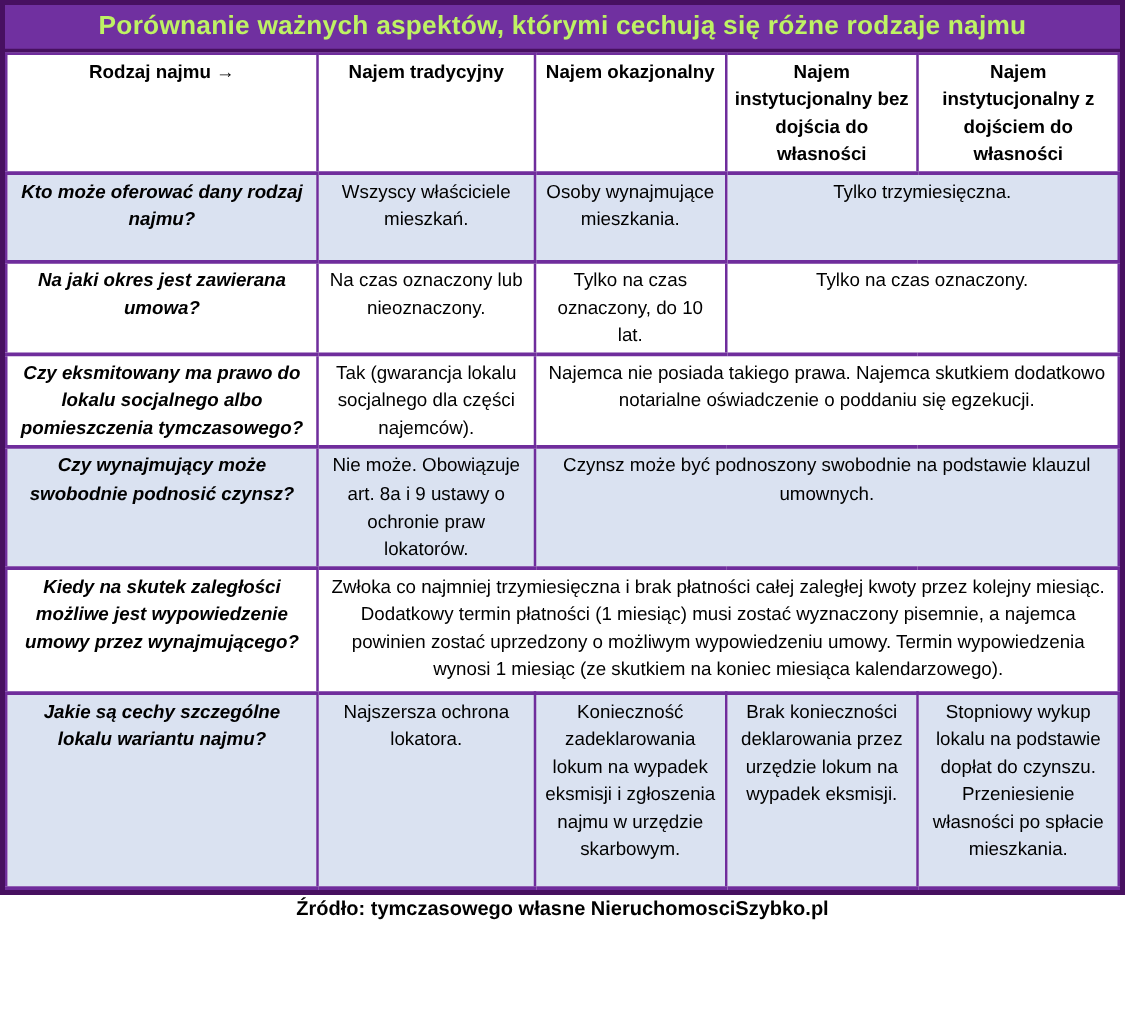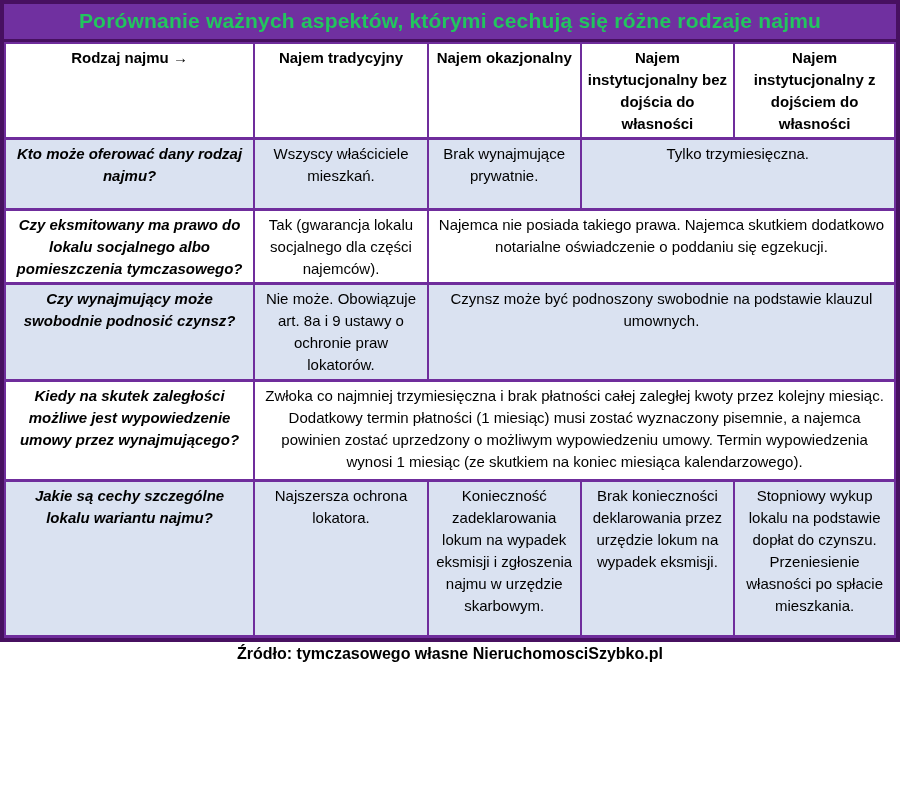--- a/index.html
+++ b/index.html
@@ -11,21 +11,21 @@
     color: #000000;
   }
   .poster { width: 900px; height: 808px; overflow: hidden; }
   .frame {
     width: 900px;
     border: 4px solid #471060;
     background: #ffffff;
   }
   .title-bar {
     background: #7030A0;
-    color: #22c55e;
+    color: #bef264;
     font-weight: bold;
     font-size: 21px;
     text-align: center;
     padding: 5px 4px 6px 4px;
     border-bottom: 3px solid #471060;
     letter-spacing: 0.2px;
   }
   table.cmp {
     width: 100%;
     border-collapse: collapse;
@@ -76,24 +76,30 @@
         <td>Rodzaj najmu →</td>
         <td>Najem tradycyjny</td>
         <td>Najem okazjonalny</td>
         <td>Najem instytucjonalny bez dojścia do własności</td>
         <td>Najem instytucjonalny z dojściem do własności</td>
       </tr>
 
       <tr class="shaded" style="height:71px">
         <td class="q">Kto może oferować dany rodzaj najmu?</td>
         <td>Wszyscy właściciele mieszkań.</td>
-        <td>Brak wynajmujące prywatnie.</td>
+        <td>Osoby wynajmujące mieszkania.</td>
         <td colspan="2">Tylko trzymiesięczna.</td>
       </tr>
 
+      <tr class="plain" style="height:72px">
+        <td class="q">Na jaki okres jest zawierana umowa?</td>
+        <td>Na czas oznaczony lub nieoznaczony.</td>
+        <td>Tylko na czas oznaczony, do 10 lat.</td>
+        <td colspan="2">Tylko na czas oznaczony.</td>
+      </tr>
 
 
       <tr class="plain" style="height:72px">
         <td class="q">Czy eksmitowany ma prawo do lokalu socjalnego albo pomieszczenia tymczasowego?</td>
         <td>Tak (gwarancja lokalu socjalnego dla części najemców).</td>
         <td colspan="3">Najemca nie posiada takiego prawa. Najemca skutkiem dodatkowo notarialne oświadczenie o poddaniu się egzekucji.</td>
       </tr>
 
       <tr class="shaded" style="height:92px">
         <td class="q">Czy wynajmujący może swobodnie podnosić czynsz?</td>

